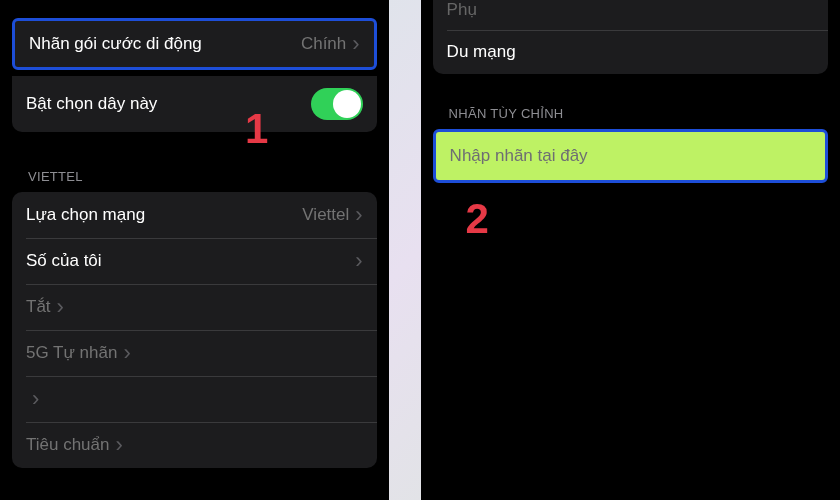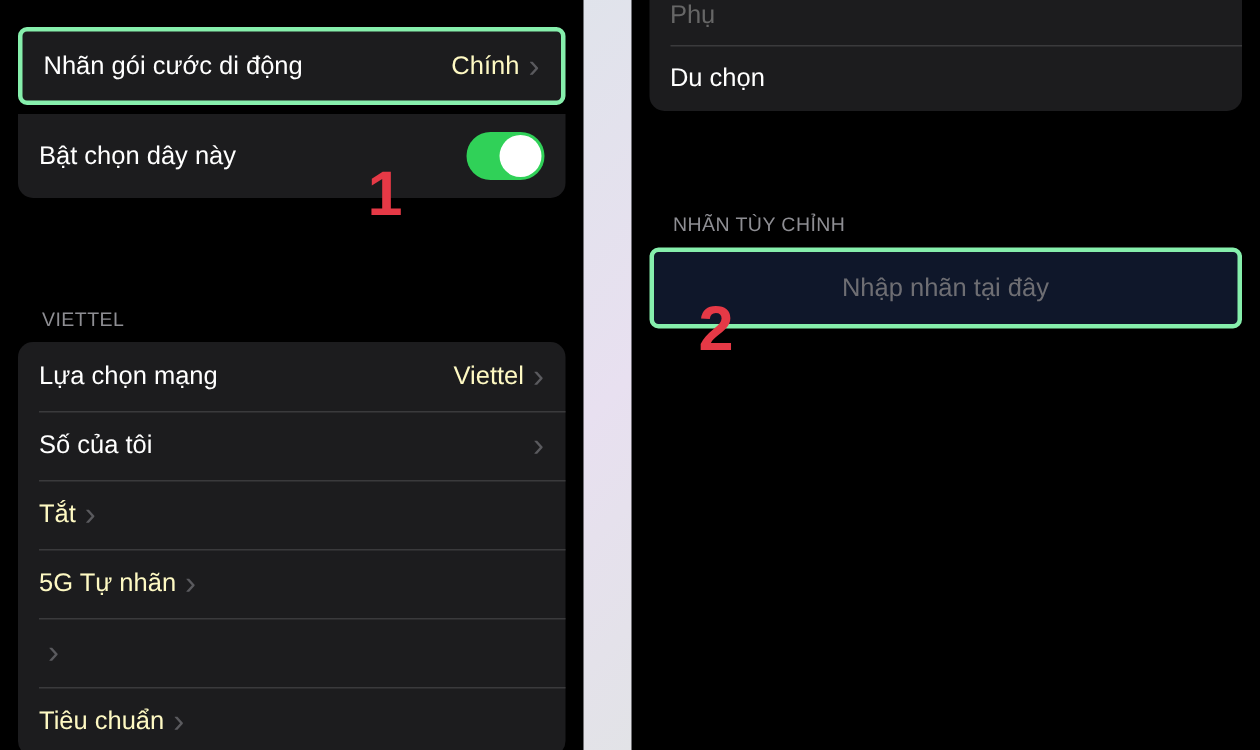--- a/index.html
+++ b/index.html
@@ -43,66 +43,64 @@
       color: #fff;
       font-size: 17px;
       font-weight: 400;
     }
     .value-wrap {
       display: flex;
       align-items: center;
       gap: 6px;
     }
     .value {
-      color: #fef9c3;
+      color: #737373;
       font-size: 17px;
     }
     .chev {
       color: #5a5a5e;
       font-size: 22px;
       line-height: 1;
     }
     .section-header {
       color: #8e8e93;
       font-size: 13px;
       text-transform: uppercase;
       padding: 37px 28px 8px;
       letter-spacing: 0.3px;
-      margin-top: 36px;
     }
     .toggle {
       width: 52px;
       height: 32px;
       background: #30d158;
       border-radius: 16px;
       position: relative;
       flex-shrink: 0;
     }
     .toggle .knob {
       position: absolute;
       right: 2px; top: 2px;
       width: 28px; height: 28px;
       background: #fff;
       border-radius: 50%;
     }
     .highlight-red {
-      border: 3px solid #86efac;
+      border: 3px solid #1d4ed8;
       border-radius: 4px;
-      text-align: center;
     }
     .annot {
       position: absolute;
       color: #e63946;
       font-size: 42px;
       font-weight: 800;
       font-family: Arial, sans-serif;
       pointer-events: none;
     }
     .input-area {
-      background: #0f172a;
+      background: #bef264;
       border-radius: 10px;
       margin: 0 12px;
       padding: 14px;
     }
     .input-placeholder {
       color: #6e6e73;
       font-size: 17px;
     }
     .top-pad { height: 18px; }
     .panel { position: relative; }
@@ -179,21 +177,21 @@
 </div>
 
 <div class="gap"></div>
 
 <div class="panel panel-right">
   <div class="group" style="margin-top:0; border-top-left-radius:0; border-top-right-radius:0;">
     <div class="row" style="padding-top:0; min-height:10px; padding-bottom:10px;">
       <span class="label" style="color:#666;">Phụ</span>
     </div>
     <div class="row">
-      <span class="label">Du chọn</span>
+      <span class="label">Du mạng</span>
     </div>
   </div>
 
   <div class="section-header" style="padding-top:32px;">NHÃN TÙY CHỈNH</div>
 
   <div class="input-area highlight-red" style="border-radius:6px;">
     <span class="input-placeholder">Nhập nhãn tại đây</span>
   </div>
 
   <span class="annot" style="left:45px; top:195px;">2</span>

